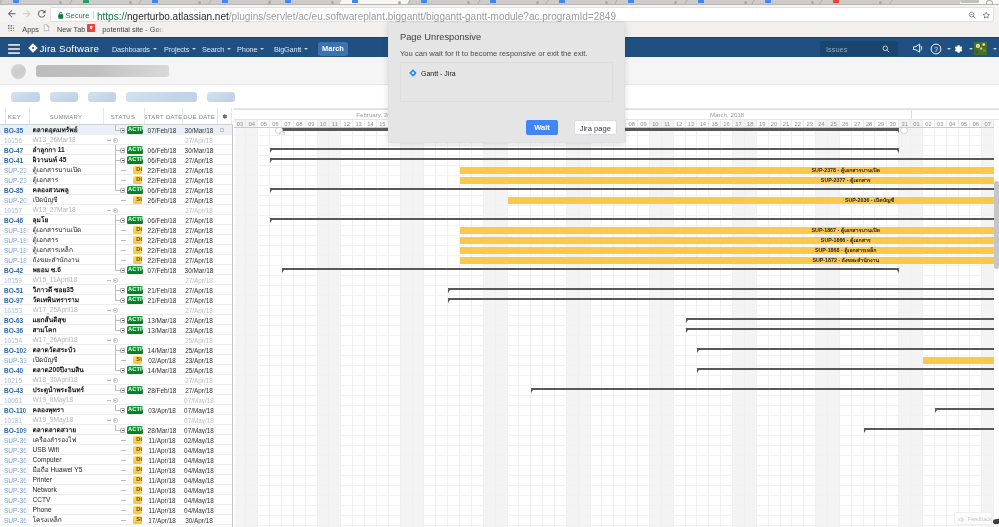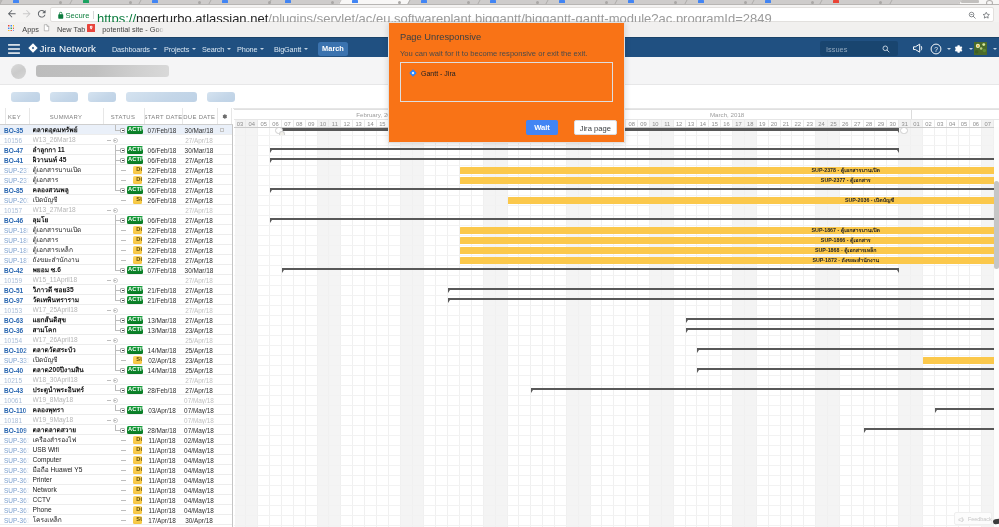--- a/index.html
+++ b/index.html
@@ -15,21 +15,21 @@
   .tabstrip .tab.active{background:#f8f7f6;} .tabstrip .tab.active:before{background:#f8f7f6;border-left:1px solid #bebcba;}
   .tabstrip .fav{position:absolute;top:0px;width:6px;height:3.4px;border-radius:.5px;}
   .tabstrip .xbtn{position:absolute;top:.5px;width:3px;height:3px;border-radius:50%;background:#a9a7a5;}
 
   
   .toolbar{position:absolute;left:0;top:4.5px;width:999px;height:17.5px;background:#f4f3f2;}
   .omnibox{position:absolute;left:50px;top:2.9px;width:944px;height:14.3px;background:#fff;
         border:1px solid #e2e0de;border-radius:2px;box-sizing:border-box;}
   .securetxt{position:absolute;left:14.4px;top:2.8px;font-size:7.6px;color:#118040;}
   .omnisep{position:absolute;left:41.8px;top:2.6px;width:1px;height:8.5px;background:#d6d6d6;}
-  .urltext{position:absolute;left:46px;top:2.8px;font-size:13px;white-space:nowrap;color:#9b9b9b;
+  .urltext{position:absolute;left:46px;top:2.8px;font-size:10px;white-space:nowrap;color:#9b9b9b;
         letter-spacing:0px;text-align:center;}
   .urltext .host{color:#262626;}
   .urltext .proto{color:#0b7c3e;}
 
   
   .bookmarks{position:absolute;left:0;top:22px;width:999px;height:15px;background:#f1f0ef;
         box-sizing:border-box;}
   .bm{position:absolute;top:2.6px;font-size:7.3px;color:#3f3f3f;white-space:nowrap;}
 
   
@@ -122,21 +122,21 @@
   .hline{position:absolute;left:0;width:765px;height:1px;background:#f2f2f2;}
   .tbar{position:absolute;height:7px;background:#fbc84b;border-radius:.5px;}
   .tbar .lbl{position:absolute;left:0;right:0;top:0;line-height:7.4px;font-size:5.3px;color:#262626;
       white-space:nowrap;font-weight:bold;text-align:center;}
   .sline{position:absolute;height:2.6px;background:#585858;}
   .stail{position:absolute;width:0;height:0;}
   .handle{position:absolute;width:5.5px;height:5.5px;border:1px solid #cfcfcf;border-radius:50%;
       background:#fff;}
 
   
-  .dlg{position:absolute;left:388px;top:22px;width:237px;height:121px;background:#f97316;
+  .dlg{position:absolute;left:388px;top:22px;width:237px;height:121px;background:#e5e5e5;
       border:1px solid #e0e0e0;border-radius:1px;box-shadow:0 1px 6px rgba(0,0,0,.14);box-sizing:border-box;}
   .dlg h1{margin:0;position:absolute;left:11px;top:9px;font-size:9.3px;font-weight:normal;color:#3c4043;}
   .dlg p{margin:0;position:absolute;left:11px;top:26px;font-size:7.6px;color:#4a4a4a;}
   .dlg .listbox{position:absolute;left:11px;top:39px;width:213px;height:40px;border:1px solid #dedede;
       box-sizing:border-box;}
   .dlg .item{position:absolute;left:9px;top:7px;font-size:7px;color:#202124;}
   .dlg .btn{position:absolute;top:97px;height:15px;border-radius:2px;font-size:7.6px;
       line-height:15px;text-align:center;box-sizing:border-box;}
   .dlg .btn.primary{left:137px;width:32px;background:#4285f4;color:#fff;font-weight:bold;}
   .dlg .btn.secondary{left:184.5px;width:43.5px;background:#fff;color:#3c4043;border:1px solid #dadce0;}
@@ -251,21 +251,21 @@
 <div class="jnav">
 <svg style="position:absolute;left:8px;top:5.5px" width="12" height="10" viewBox="0 0 13 11">
 <rect x="0" y="0.2" width="13" height="1.6" fill="#ffffff"></rect>
         <rect x="0" y="4.7" width="13" height="1.6" fill="#ffffff"></rect>
         <rect x="0" y="9.2" width="13" height="1.6" fill="#ffffff"></rect>
       </svg>
 <svg style="position:absolute;left:27.5px;top:4.5px" width="10" height="10" viewBox="0 0 20 20">
 <path d="M10 0.6 19.4 10 10 19.4 0.6 10Z" fill="#ffffff"></path>
         <path d="M10 7.6 12.4 10 10 12.4 7.6 10Z" fill="#205081"></path>
       </svg>
-<div class="brand">Jira Network</div>
+<div class="brand">Jira Software</div>
 <div class="item" style="left:112px"><span>Dashboards</span><i class="caret"></i></div>
 <div class="item" style="left:164px"><span>Projects</span><i class="caret"></i></div>
 <div class="item" style="left:202px"><span>Search</span><i class="caret"></i></div>
 <div class="item" style="left:237px"><span>Phone</span><i class="caret"></i></div>
 <div class="item" style="left:274px"><span>BigGantt</span><i class="caret"></i></div>
 <div class="create">March</div>
 <div class="search">
         <span class="ph">Issues</span>
         <svg style="position:absolute;left:62px;top:4px" width="8" height="8" viewBox="0 0 16 16">
           <g fill="none" stroke="#cdd9e5" stroke-width="1.8">

